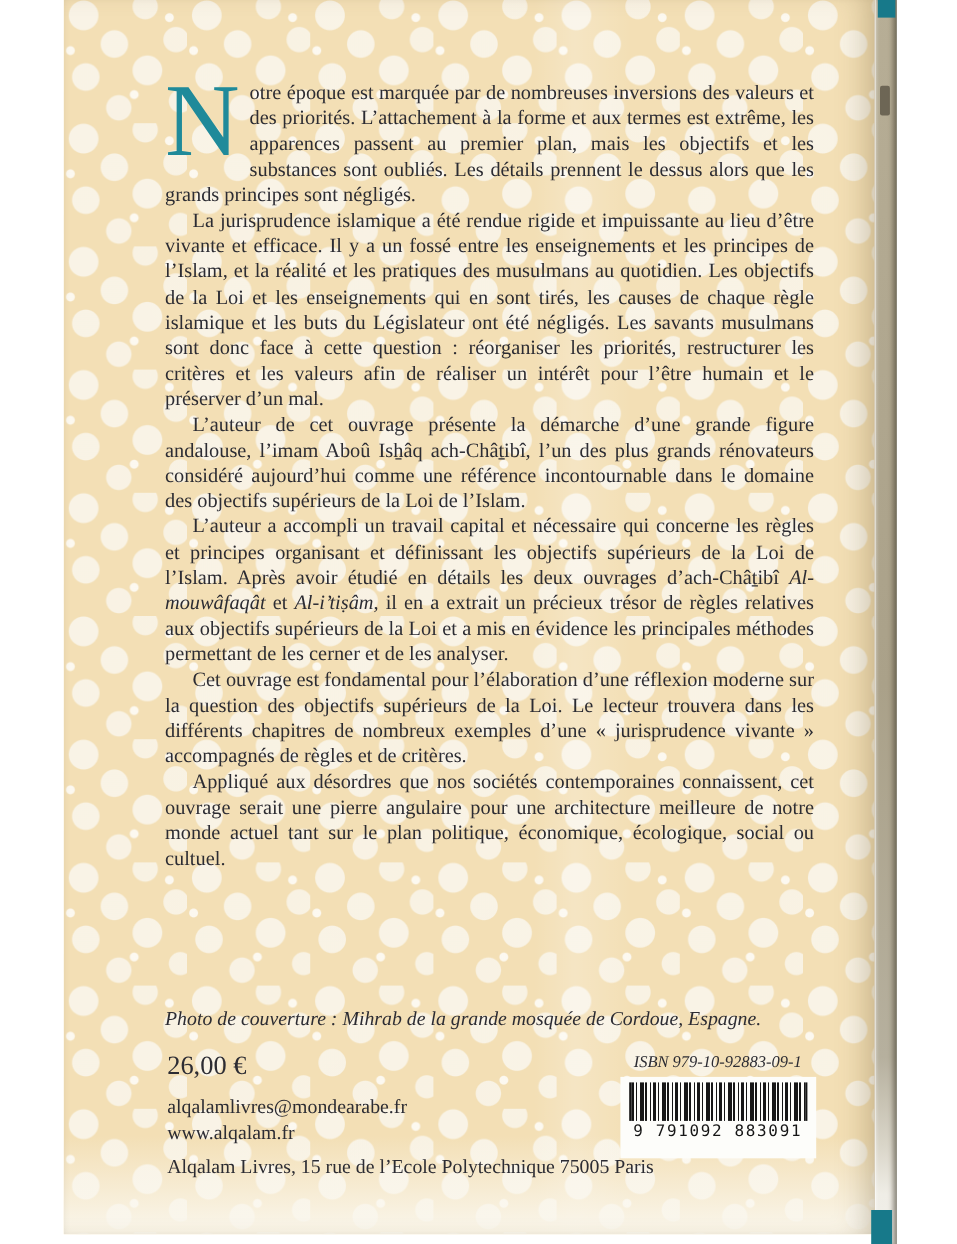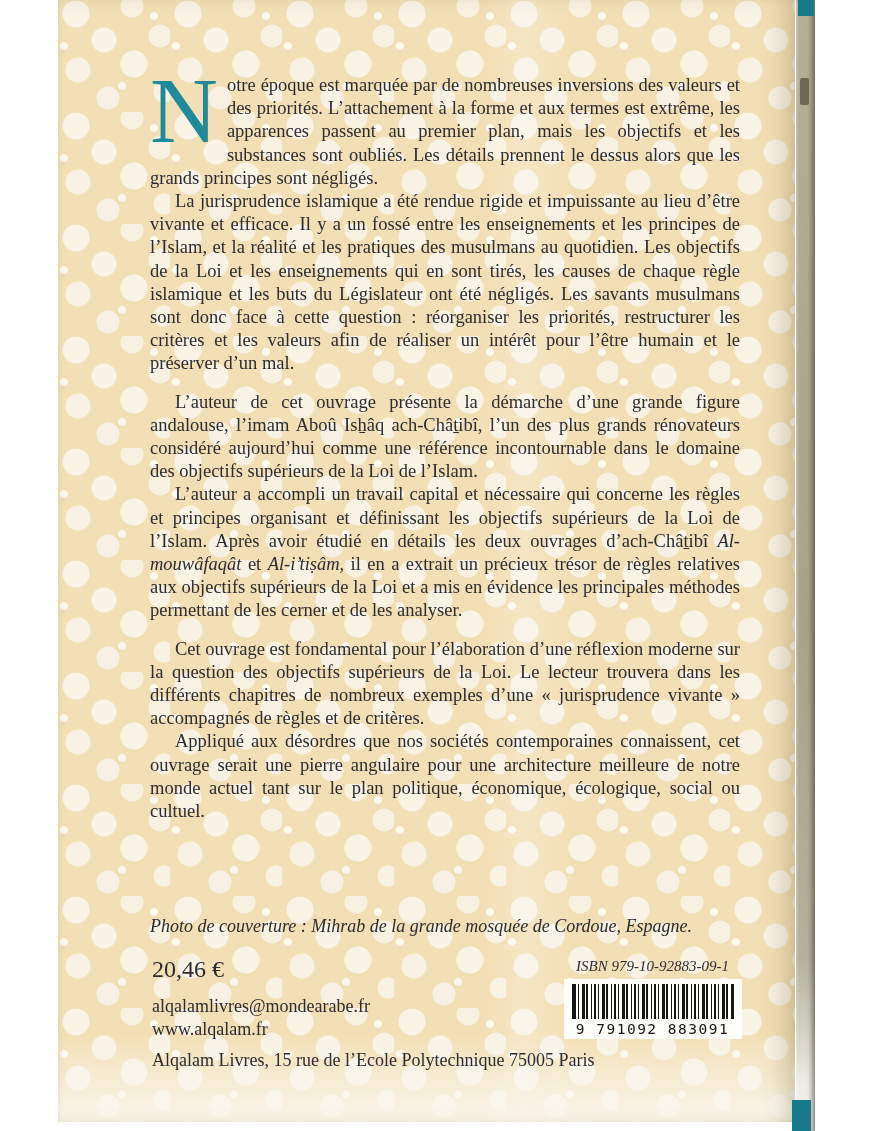--- a/index.html
+++ b/index.html
@@ -46,38 +46,38 @@
   .spine-cap-bottom{position:absolute;left:-4px;bottom:0;width:19px;height:31px;background:#17798a;}
   .spine-mark{position:absolute;left:4px;top:78px;width:9px;height:27px;background:#564f40;opacity:.75;border-radius:2px;}
 
   
   .body-text{
     position:absolute;left:92px;top:74px;width:590px;
     color:#2c2c33;font-size:18.5px;line-height:23.2px;text-align:justify;
   }
   .body-text p{margin:0;text-indent:25px;}
   .body-text p.first{text-indent:0;}
-  .body-text p.gap{margin-top:15px;}
+  .body-text p.gap{}
   .dropcap{
     float:left;color:#1f8a9a;
     font-size:94px;line-height:70px;height:70px;
     margin:1px 9px 0 0;
   }
 
   .photo-credit{
     position:absolute;left:92px;top:900px;width:590px;
     font-style:italic;font-size:18px;color:#2c2c33;margin-top:16px;
   }
 
   .price{position:absolute;left:94px;top:956px;font-size:24px;color:#2c2c33;}
   .contact{position:absolute;left:94px;top:995px;font-size:18px;line-height:23px;color:#2c2c33;}
 
   .isbn-block{position:absolute;left:487px;top:958px;width:215px;text-align:center;color:#2c2c33;}
   .isbn-label{font-size:15px;margin-bottom:4px;font-style:italic;}
-  .barcode-box{display:inline-block;background:#fdfdfa;padding:5px 8px 2px 8px;}
+  .barcode-box{display:inline-block;background:#fdfdfa;padding:5px 8px 16px 8px;}
   .bars{
     width:158px;height:35px;margin:0 auto;
     background:repeating-linear-gradient(90deg,
       #161616 0 2px,#fdfdfa 2px 4px,#161616 4px 5px,#fdfdfa 5px 8px,
       #161616 8px 11px,#fdfdfa 11px 12px,#161616 12px 14px,#fdfdfa 14px 17px,
       #161616 17px 18px,#fdfdfa 18px 20px);
     border-left:2px solid #161616;border-right:2px solid #161616;
   }
   .barcode-digits{
     font-family:"DejaVu Sans Mono",monospace;font-size:14.5px;letter-spacing:1.5px;
@@ -97,21 +97,21 @@
       <p class="first"><span class="dropcap">N</span><span>otre époque est marquée par de nombreuses inversions des valeurs et des priorités. L’attachement à la forme et aux termes est extrême, les apparences passent au premier plan, mais les objectifs et les substances sont oubliés. Les détails prennent le dessus alors que les grands principes sont négligés.</span></p>
       <p>La jurisprudence islamique a été rendue rigide et impuissante au lieu d’être vivante et efficace. Il y a un fossé entre les enseignements et les principes de l’Islam, et la réalité et les pratiques des musulmans au quotidien. Les objectifs de la Loi et les enseignements qui en sont tirés, les causes de chaque règle islamique et les buts du Législateur ont été négligés. Les savants musulmans sont donc face à cette question : réorganiser les priorités, restructurer les critères et les valeurs afin de réaliser un intérêt pour l’être humain et le préserver d’un mal.</p>
       <p class="gap">L’auteur de cet ouvrage présente la démarche d’une grande figure andalouse, l’imam Aboû Isẖâq ach-Châṯibî, l’un des plus grands rénovateurs considéré aujourd’hui comme une référence incontournable dans le domaine des objectifs supérieurs de la Loi de l’Islam.</p>
       <p><span>L’auteur a accompli un travail capital et nécessaire qui concerne les règles et principes organisant et définissant les objectifs supérieurs de la Loi de l’Islam. Après avoir étudié en détails les deux ouvrages d’ach-Châṯibî </span><i>Al-mouwâfaqât</i><span> et </span><i>Al-i’tiṣâm</i><span>, il en a extrait un précieux trésor de règles relatives aux objectifs supérieurs de la Loi et a mis en évidence les principales méthodes permettant de les cerner et de les analyser.</span></p>
       <p class="gap">Cet ouvrage est fondamental pour l’élaboration d’une réflexion moderne sur la question des objectifs supérieurs de la Loi. Le lecteur trouvera dans les différents chapitres de nombreux exemples d’une « jurisprudence vivante » accompagnés de règles et de critères.</p>
       <p>Appliqué aux désordres que nos sociétés contemporaines connaissent, cet ouvrage serait une pierre angulaire pour une architecture meilleure de notre monde actuel tant sur le plan politique, économique, écologique, social ou cultuel.</p>
     </div>
 
     <div class="photo-credit">Photo de couverture : Mihrab de la grande mosquée de Cordoue, Espagne.</div>
 
-    <div class="price">20,46 €</div>
+    <div class="price">26,00 €</div>
 
     <div class="contact">
       <div>alqalamlivres@mondearabe.fr</div>
       <div>www.alqalam.fr</div>
     </div>
 
     <div class="isbn-block">
       <div class="isbn-label">ISBN 979-10-92883-09-1</div>
       <div class="barcode-box">
         <div class="bars"></div>

